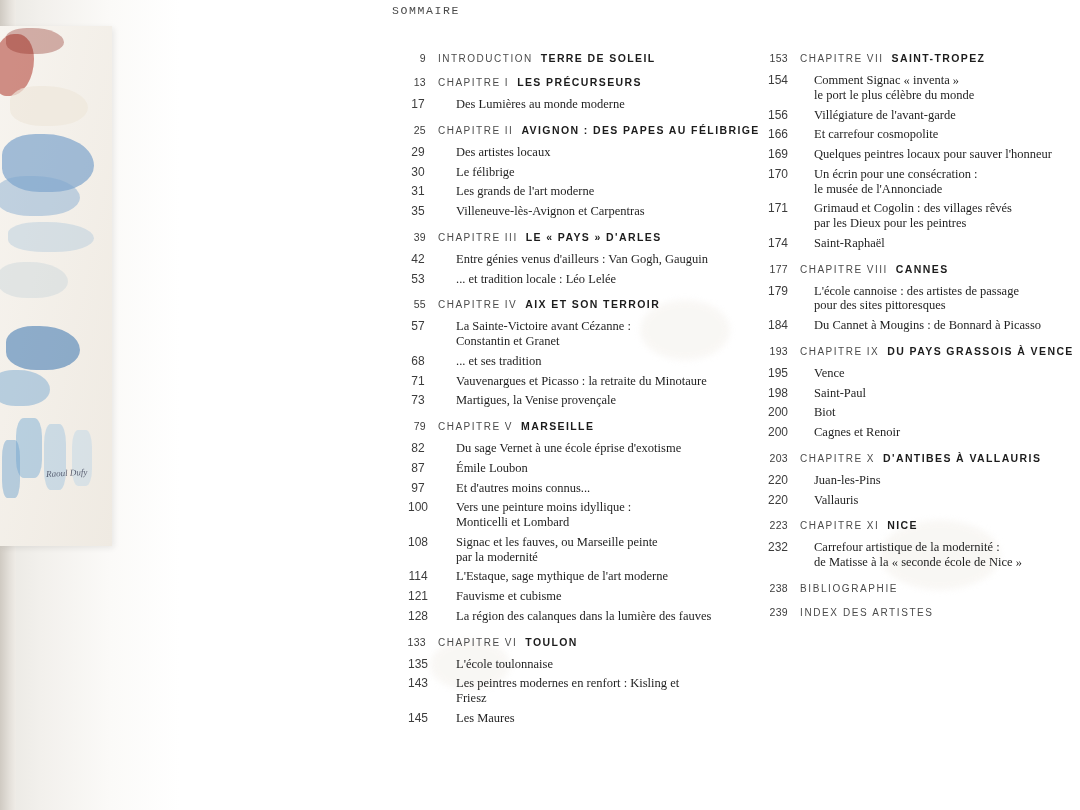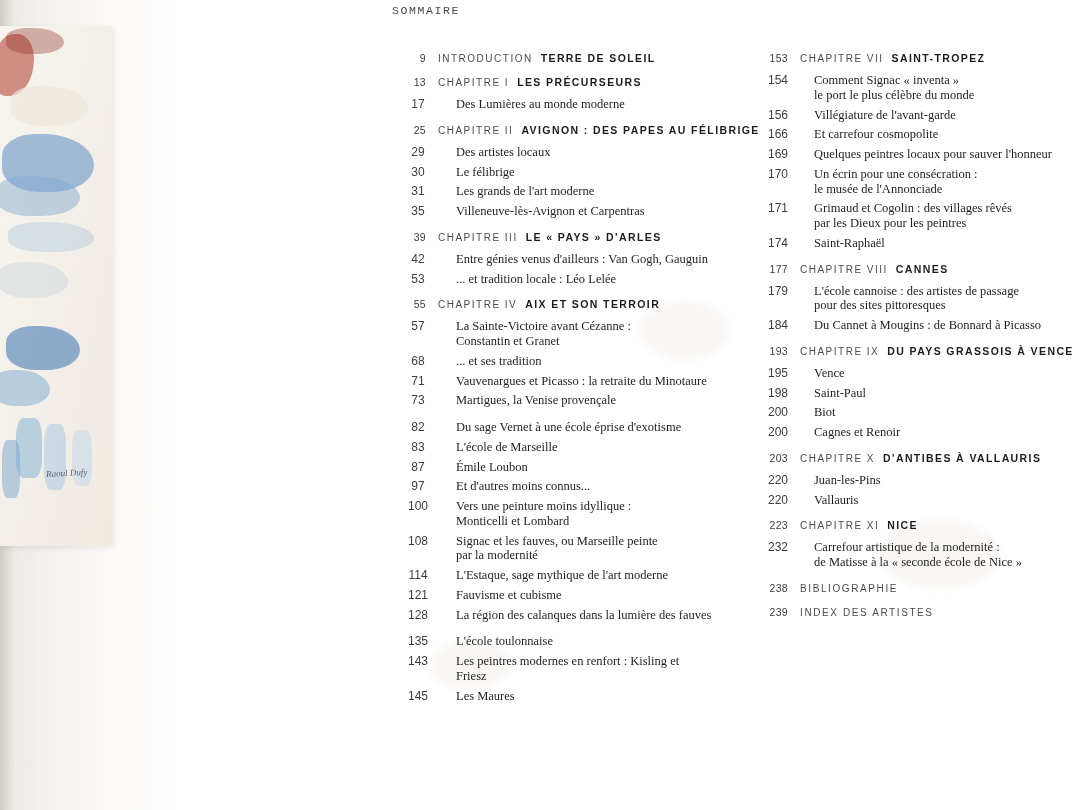--- a/index.html
+++ b/index.html
@@ -254,29 +254,30 @@
           <div class="entry">
             <span class="pg">71</span>
             <span class="txt">Vauvenargues et Picasso : la retraite du Minotaure</span>
           </div>
           <div class="entry">
             <span class="pg">73</span>
             <span class="txt">Martigues, la Venise provençale</span>
           </div>
         </div>
         <div class="chapter">
+          <div class="chapter-head">
+            <span class="pg">79</span>
+            <span class="ch">CHAPITRE V</span>
+            <span class="ttl">MARSEILLE</span>
+          </div>
           <div class="entry">
             <span class="pg">82</span>
             <span class="txt">Du sage Vernet à une école éprise d'exotisme</span>
           </div>
           <div class="entry">
-            <span class="pg">83</span>
-            <span class="txt">L'école de Marseille</span>
-          </div>
-          <div class="entry">
             <span class="pg">87</span>
             <span class="txt">Émile Loubon</span>
           </div>
           <div class="entry">
             <span class="pg">97</span>
             <span class="txt">Et d'autres moins connus...</span>
           </div>
           <div class="entry">
             <span class="pg">100</span>
             <span class="txt">Vers une peinture moins idyllique :<br>Monticelli et Lombard</span>
@@ -292,20 +293,25 @@
           <div class="entry">
             <span class="pg">121</span>
             <span class="txt">Fauvisme et cubisme</span>
           </div>
           <div class="entry">
             <span class="pg">128</span>
             <span class="txt">La région des calanques dans la lumière des fauves</span>
           </div>
         </div>
         <div class="chapter">
+          <div class="chapter-head">
+            <span class="pg">133</span>
+            <span class="ch">CHAPITRE VI</span>
+            <span class="ttl">TOULON</span>
+          </div>
           <div class="entry">
             <span class="pg">135</span>
             <span class="txt">L'école toulonnaise</span>
           </div>
           <div class="entry">
             <span class="pg">143</span>
             <span class="txt">Les peintres modernes en renfort : Kisling et Friesz</span>
           </div>
           <div class="entry">
             <span class="pg">145</span>

